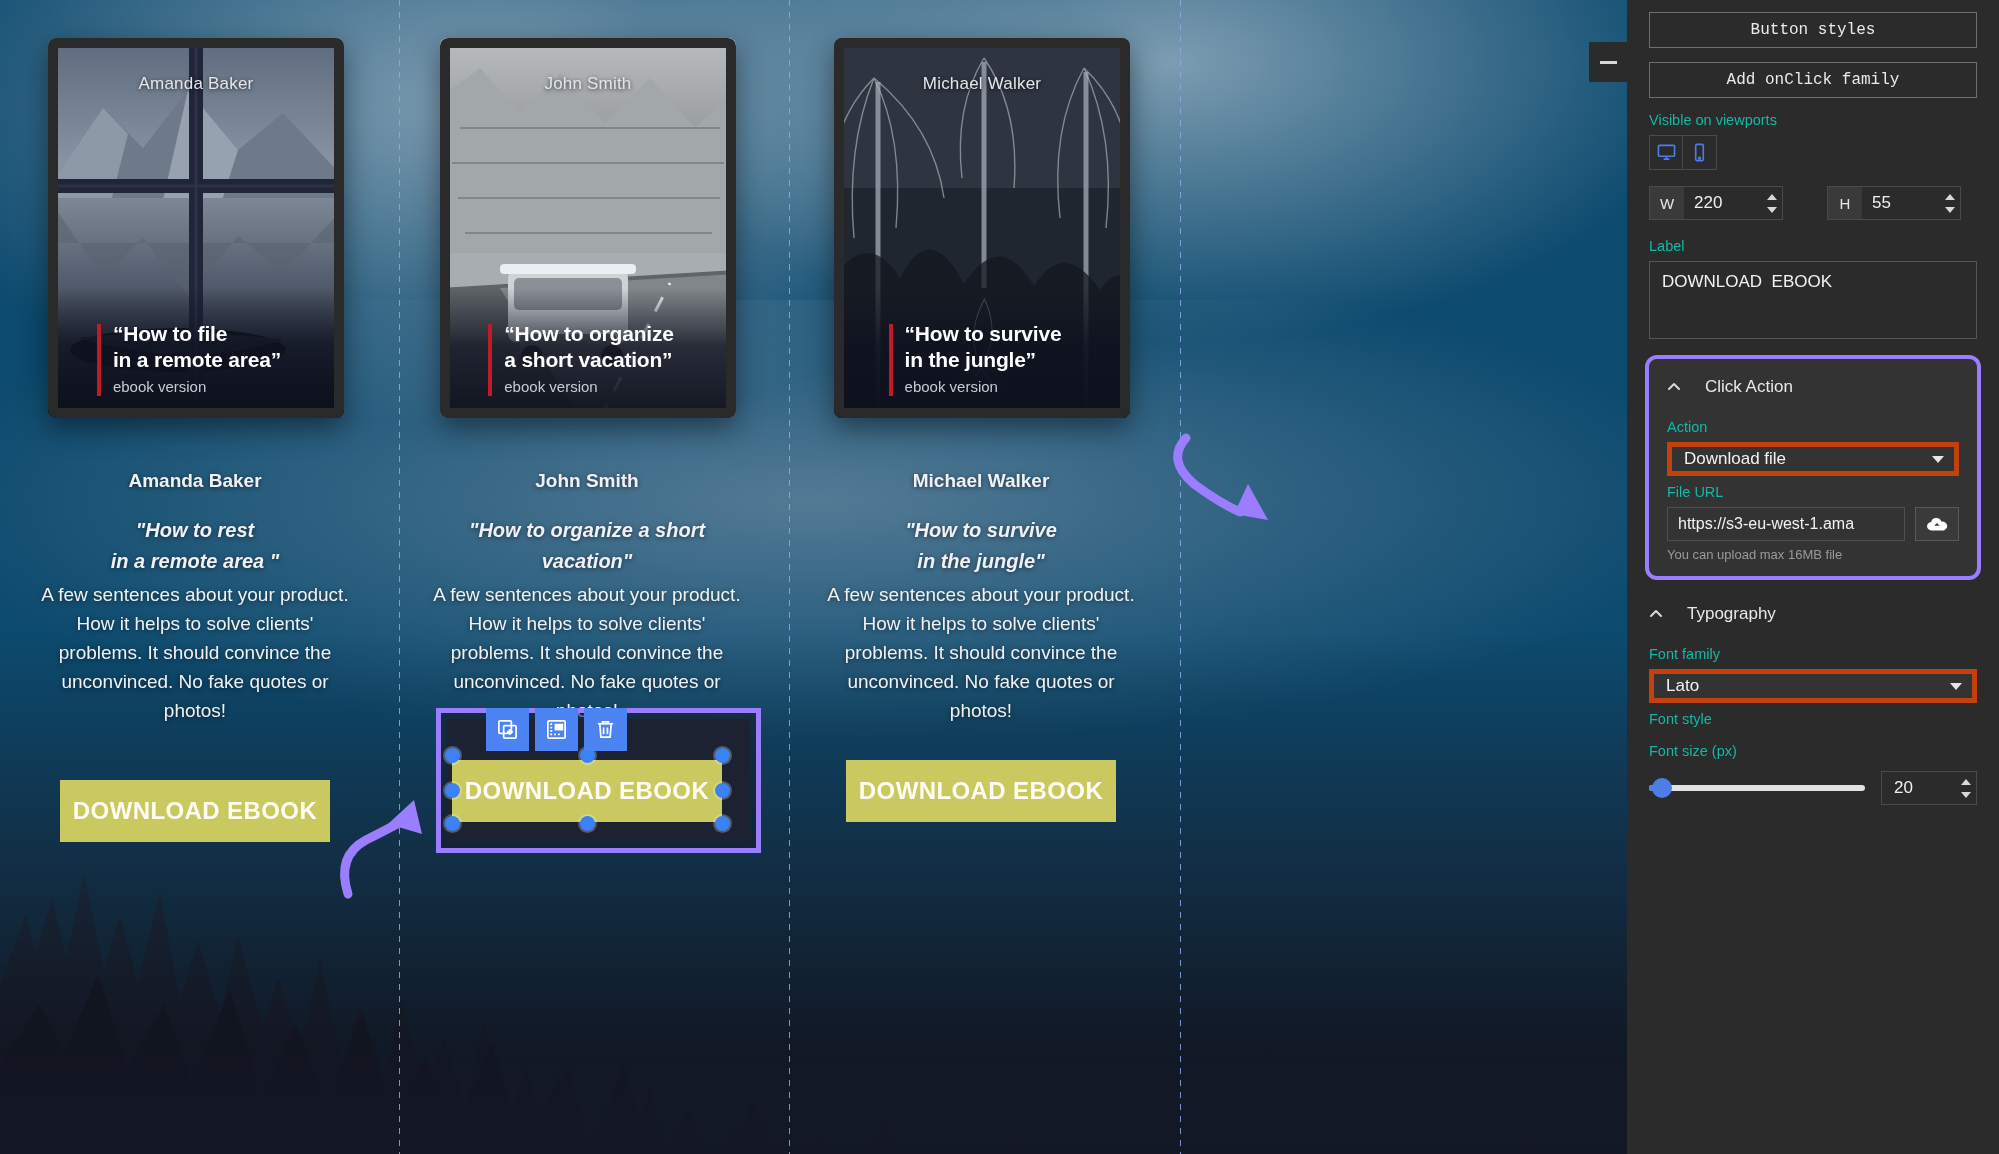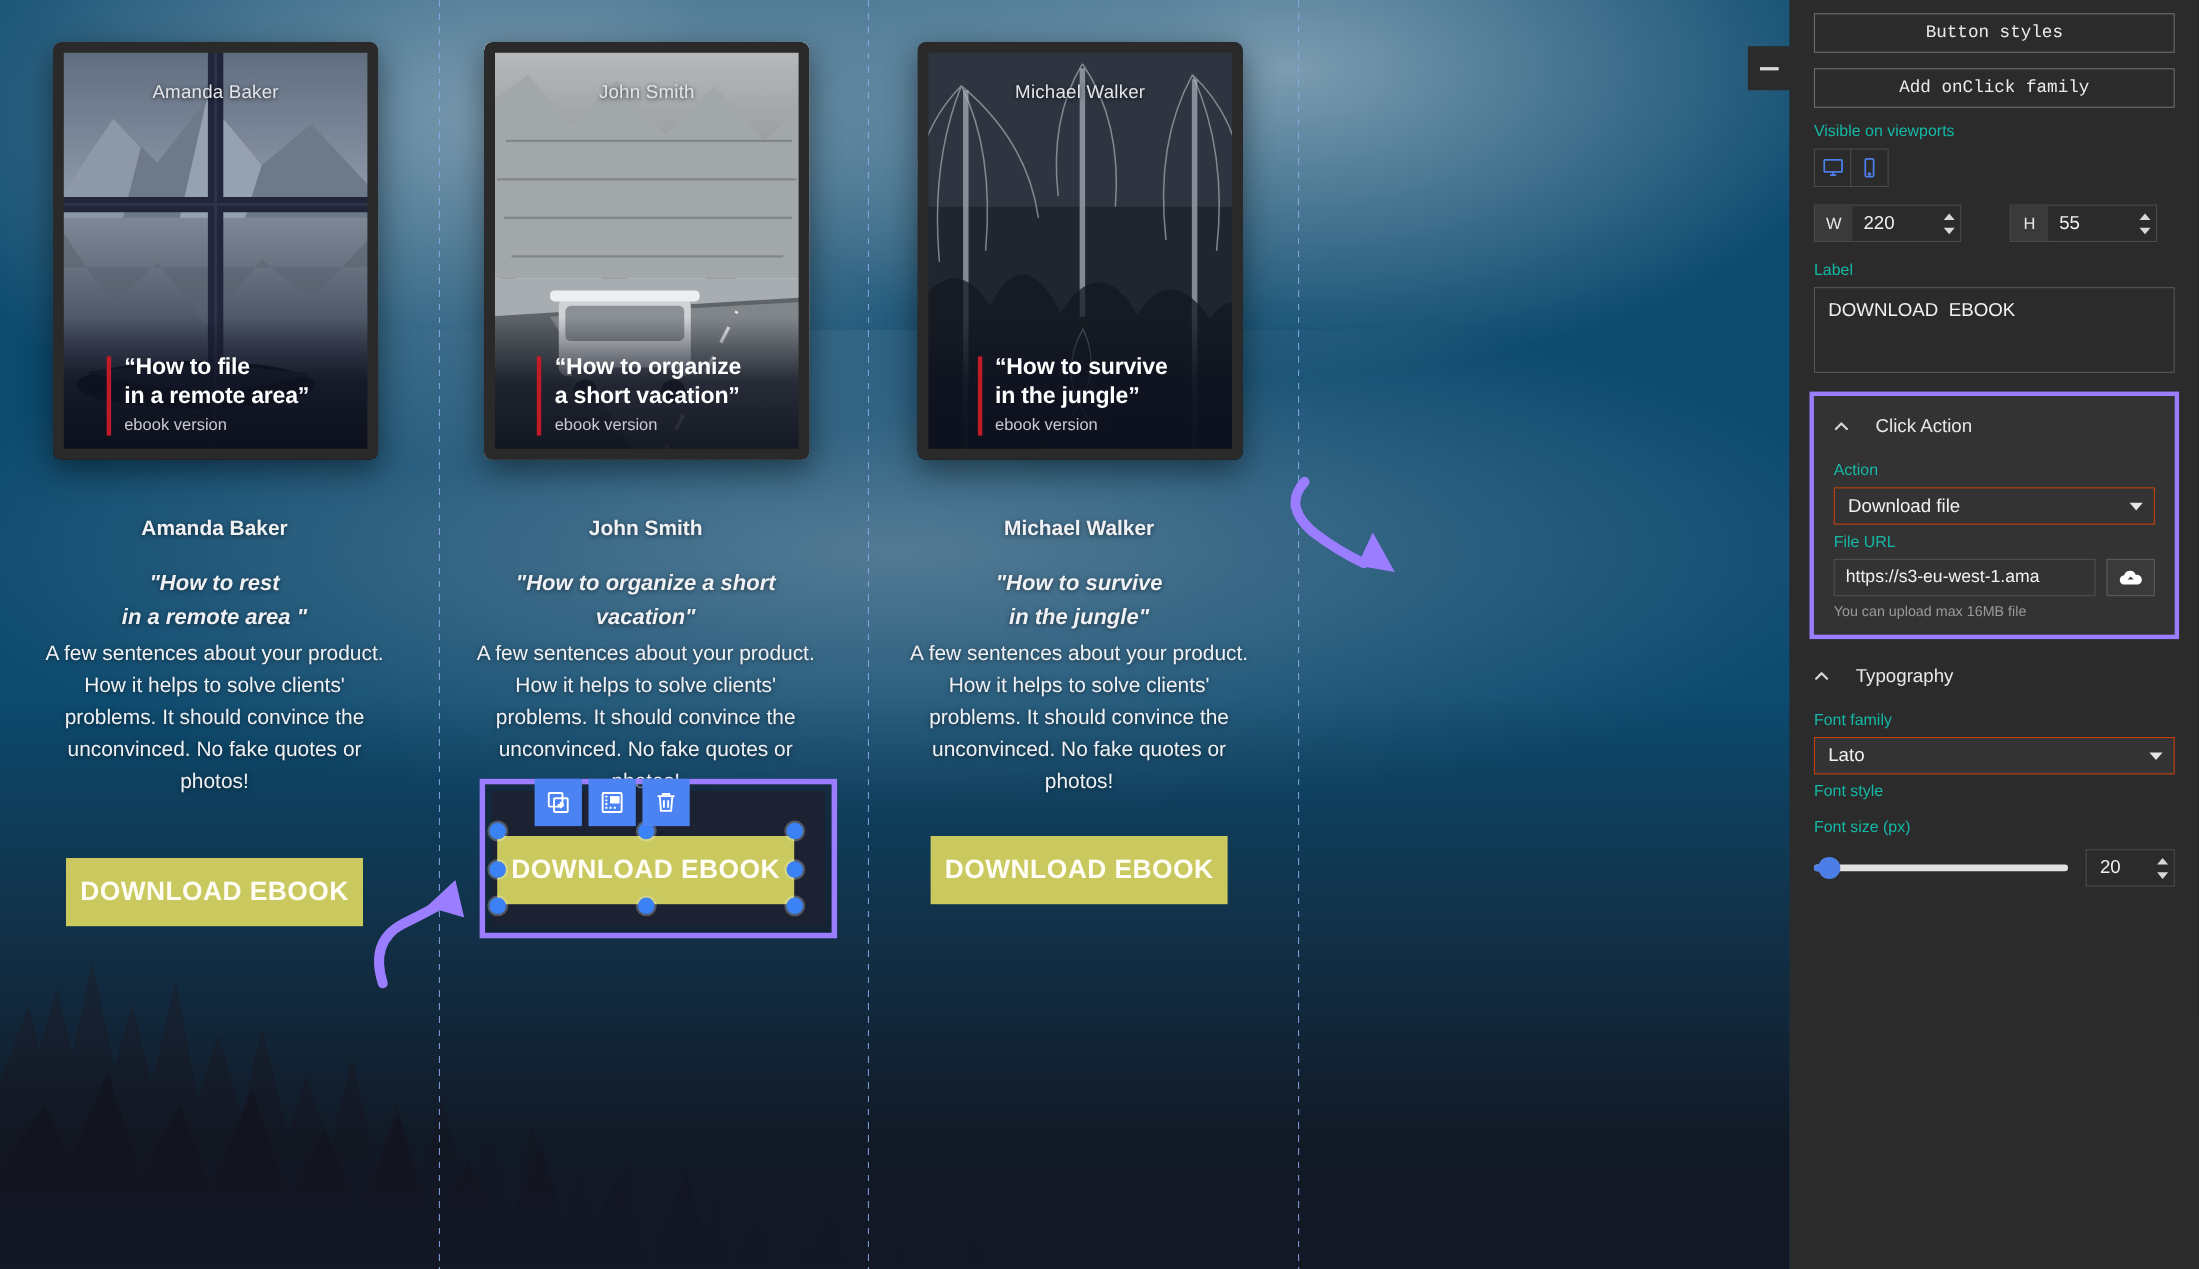--- a/index.html
+++ b/index.html
@@ -119,39 +119,39 @@
   .sb-textarea { width:100%; height:78px; background:transparent; border:1px solid #555;
     color:#f2f2f2; font-size:17px; font-family:inherit; padding:10px 12px; resize:none; outline:none; }
 
   .panel-hl { border:4px solid #9b7dff; margin:12px 0 0 -4px; width:calc(100% + 8px); background:#333333; }
   .panel-inner { padding:10px 18px 14px; }
   .sec-head { display:flex; align-items:center; gap:24px; padding:8px 0 14px; cursor:pointer;}
   .caret { width:14px; height:14px; display:inline-block; }
   .caret svg { width:14px; height:14px; stroke:#d9d9d9; stroke-width:2; fill:none; }
   .sec-title { font-size:17px; color:#e8e8e8; }
 
-  .sel-input { width:100%; height:34px; background:#333; border:1px solid #c2410c; color:#f2f2f2;
+  .sel-input { width:100%; height:34px; background:#333; border:5px solid #c2410c; color:#f2f2f2;
     font-size:17px; padding:0 28px 0 12px; display:flex; align-items:center; position:relative; cursor:pointer;}
   .sel-input .dd { position:absolute; right:10px; width:0; height:0; border-left:6px solid transparent;
      border-right:6px solid transparent; border-top:7px solid #e6e6e6; }
   .url-row { display:flex; gap:10px; align-items:stretch; }
   .url-field { flex:1; height:34px; background:#333; border:1px solid #4f4f4f; color:#f2f2f2; font-size:16px;
     padding:0 10px; font-family:inherit; outline:none; }
   .upload-btn { width:44px; height:34px; border:1px solid #5a5a5a; background:#3a3a3a;
     display:flex; align-items:center; justify-content:center; cursor:pointer; }
   .upload-btn svg { width:22px; height:18px; fill:#fff; }
   .hint { font-size:13px; color:#9a9a9a; margin-top:6px; }
 
   .typ-sec { padding:16px 22px 0; }
   .slider-row { display:flex; align-items:center; gap:16px; margin-top:12px; }
   .slider { position:relative; flex:1; height:6px; background:#e2e2e2; border-radius:3px; }
   .slider-fill { position:absolute; left:0; top:0; height:6px; width:9%; background:#4d7ee8; border-radius:3px;}
   .knob { position:absolute; left:6%; top:50%; transform:translate(-50%,-50%); width:20px; height:20px;
     border-radius:50%; background:#4d7ee8; cursor:pointer; }
-  .num-box { display:flex; align-items:center; border:1px solid #4a4a4a; height:34px; width:81px;}
+  .num-box { display:flex; align-items:center; border:1px solid #4a4a4a; height:34px; width:96px;}
   .num-box input { flex:1; background:transparent; border:none; color:#f0f0f0; font-size:17px;
     font-family:inherit; padding-left:12px; outline:none; width:100%;}
 
   
   .collapse-tab { position:absolute; right:372px; top:42px; width:38px; height:40px; background:#2b2b2b;
     display:flex; align-items:center; justify-content:center; cursor:pointer; z-index:20; }
   .collapse-tab i { display:block; width:17px; height:3px; background:#d8d8d8; }
 </style>
 </head>
 <body>
@@ -450,21 +450,21 @@
               <i class="up"></i>
               <i class="dn"></i>
             </div>
         </div>
       </div>
 
       <div class="sb-label" style="margin-top:18px">Label</div>
       <textarea class="sb-textarea" value="DOWNLOAD  EBOOK" style="">DOWNLOAD  EBOOK</textarea>
     </div>
 
-    <div class="panel-hl" style="margin-left:18px; width:336px;">
+    <div class="panel-hl" style="margin-left:18px; width:336px;border-radius:12px;">
       <div class="panel-inner">
         <div class="sec-head">
           <span class="caret">
             <svg viewBox="0 0 14 14">
                 <path d="M2 9l5-5 5 5" stroke-linecap="round" stroke-linejoin="round"></path>
               </svg>
           </span>
           <span class="sec-title">Click Action</span>
         </div>
         <div class="sb-label">Action</div>

